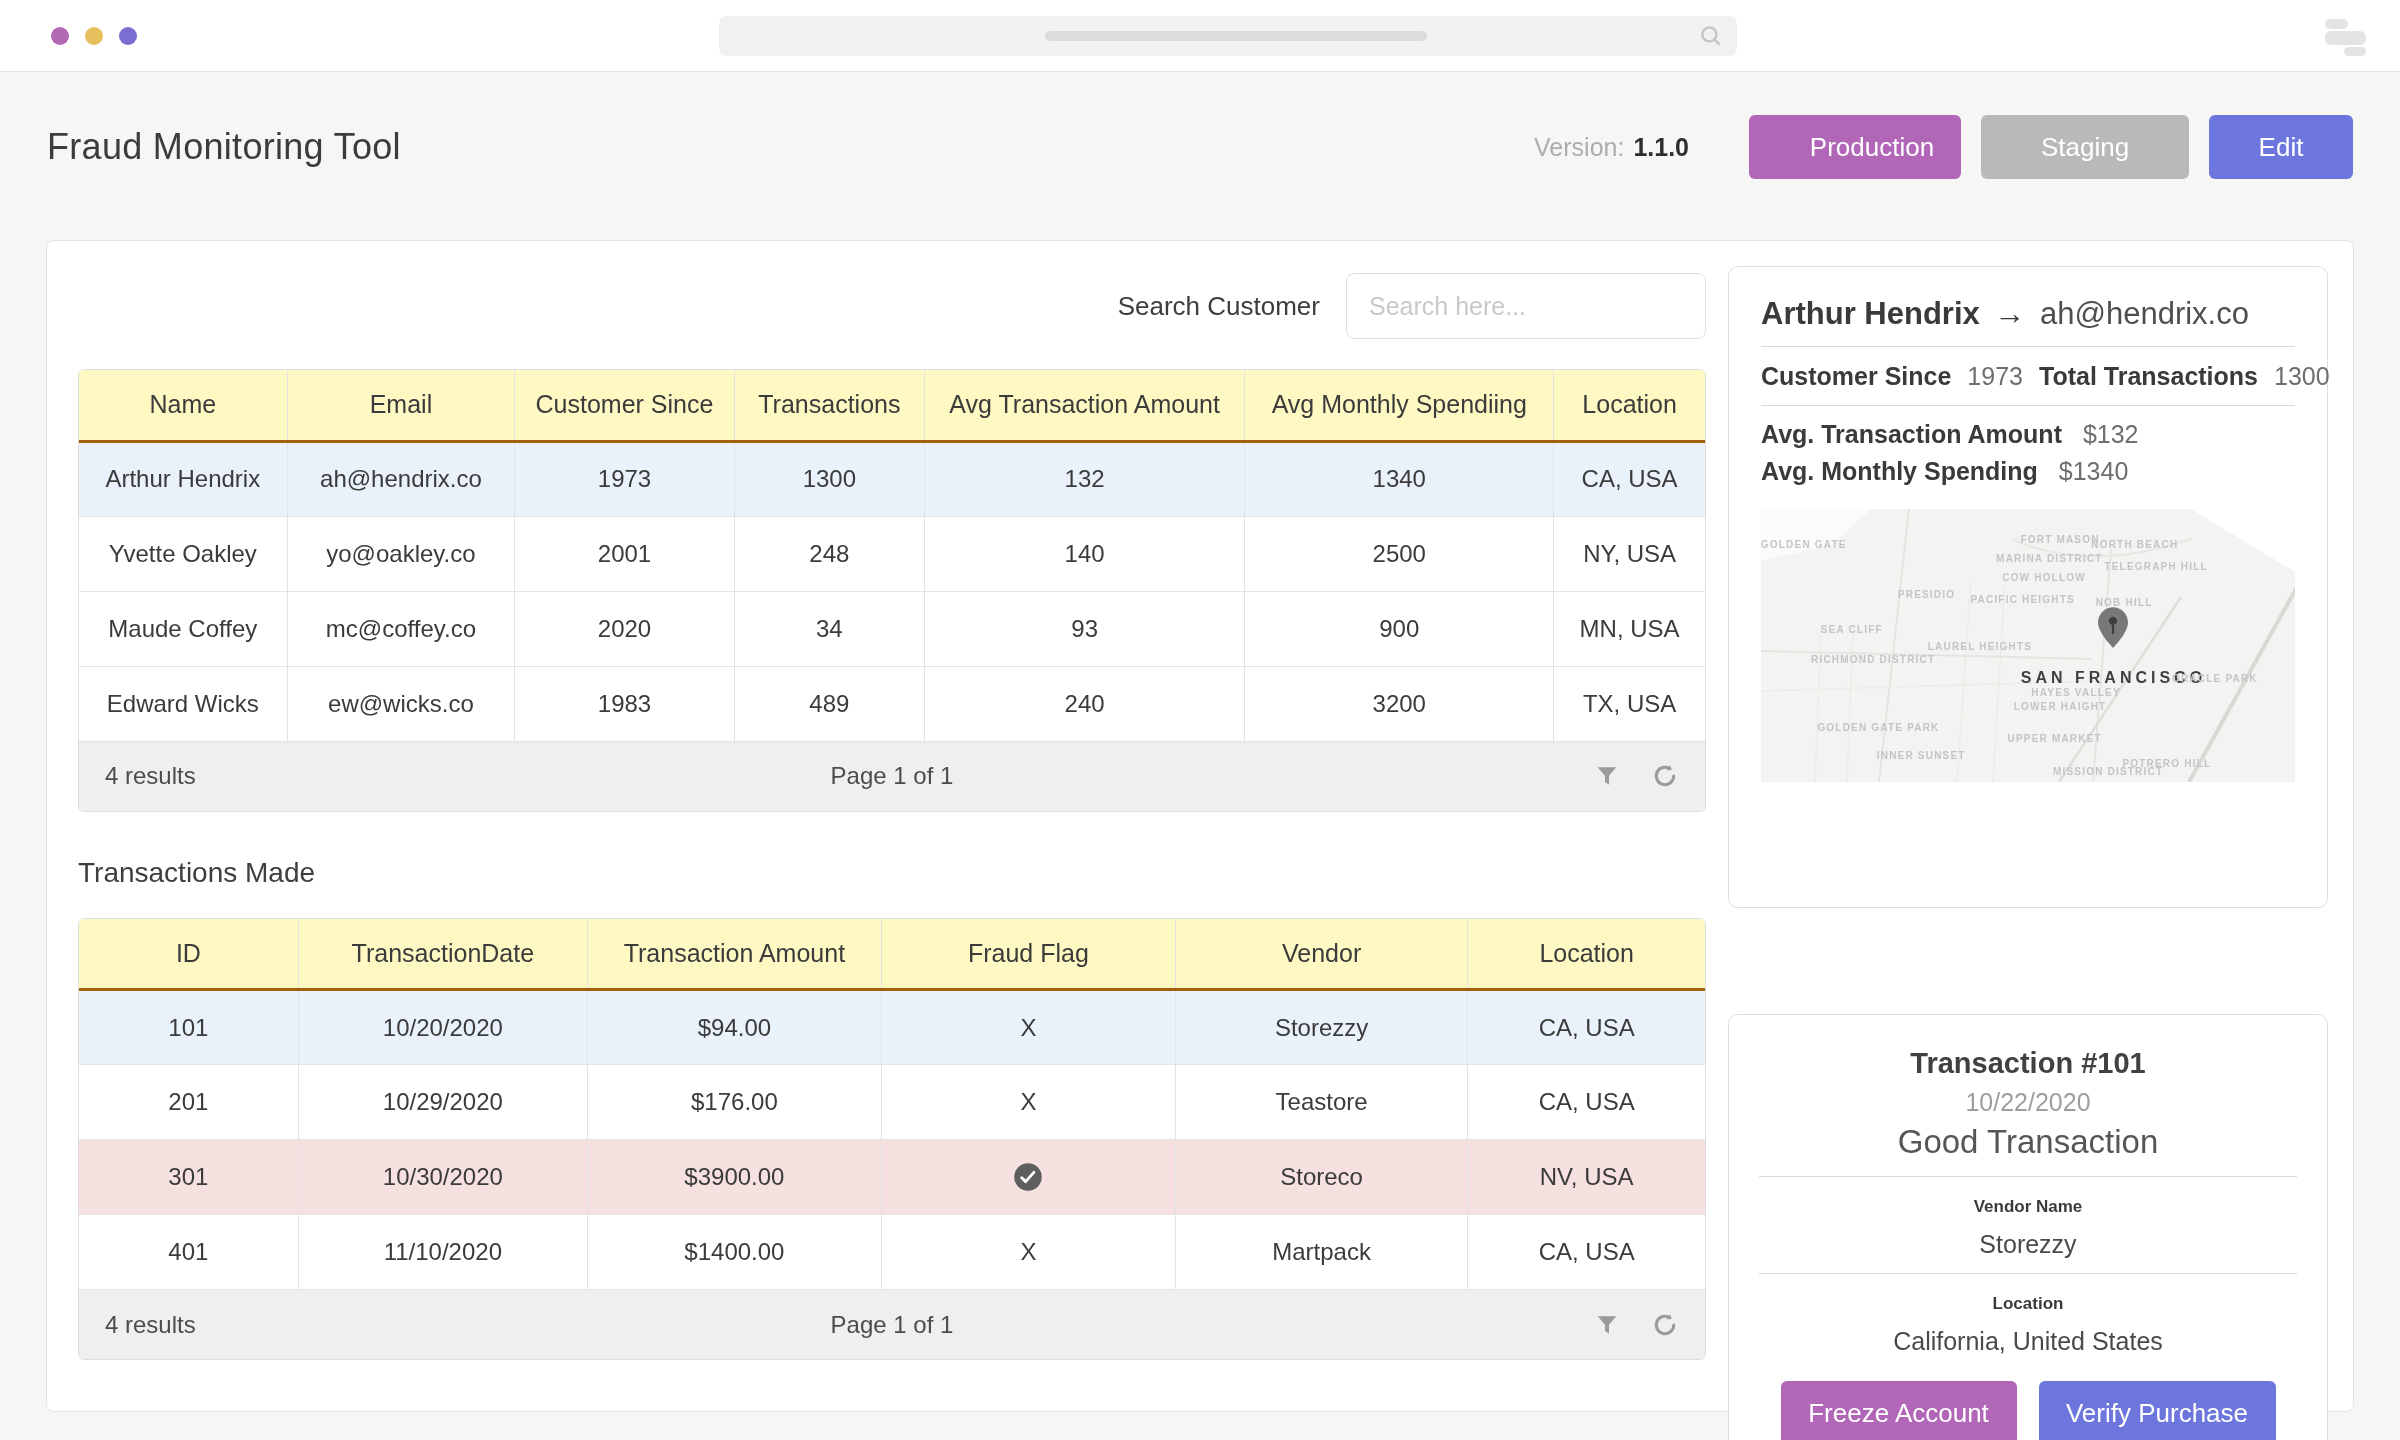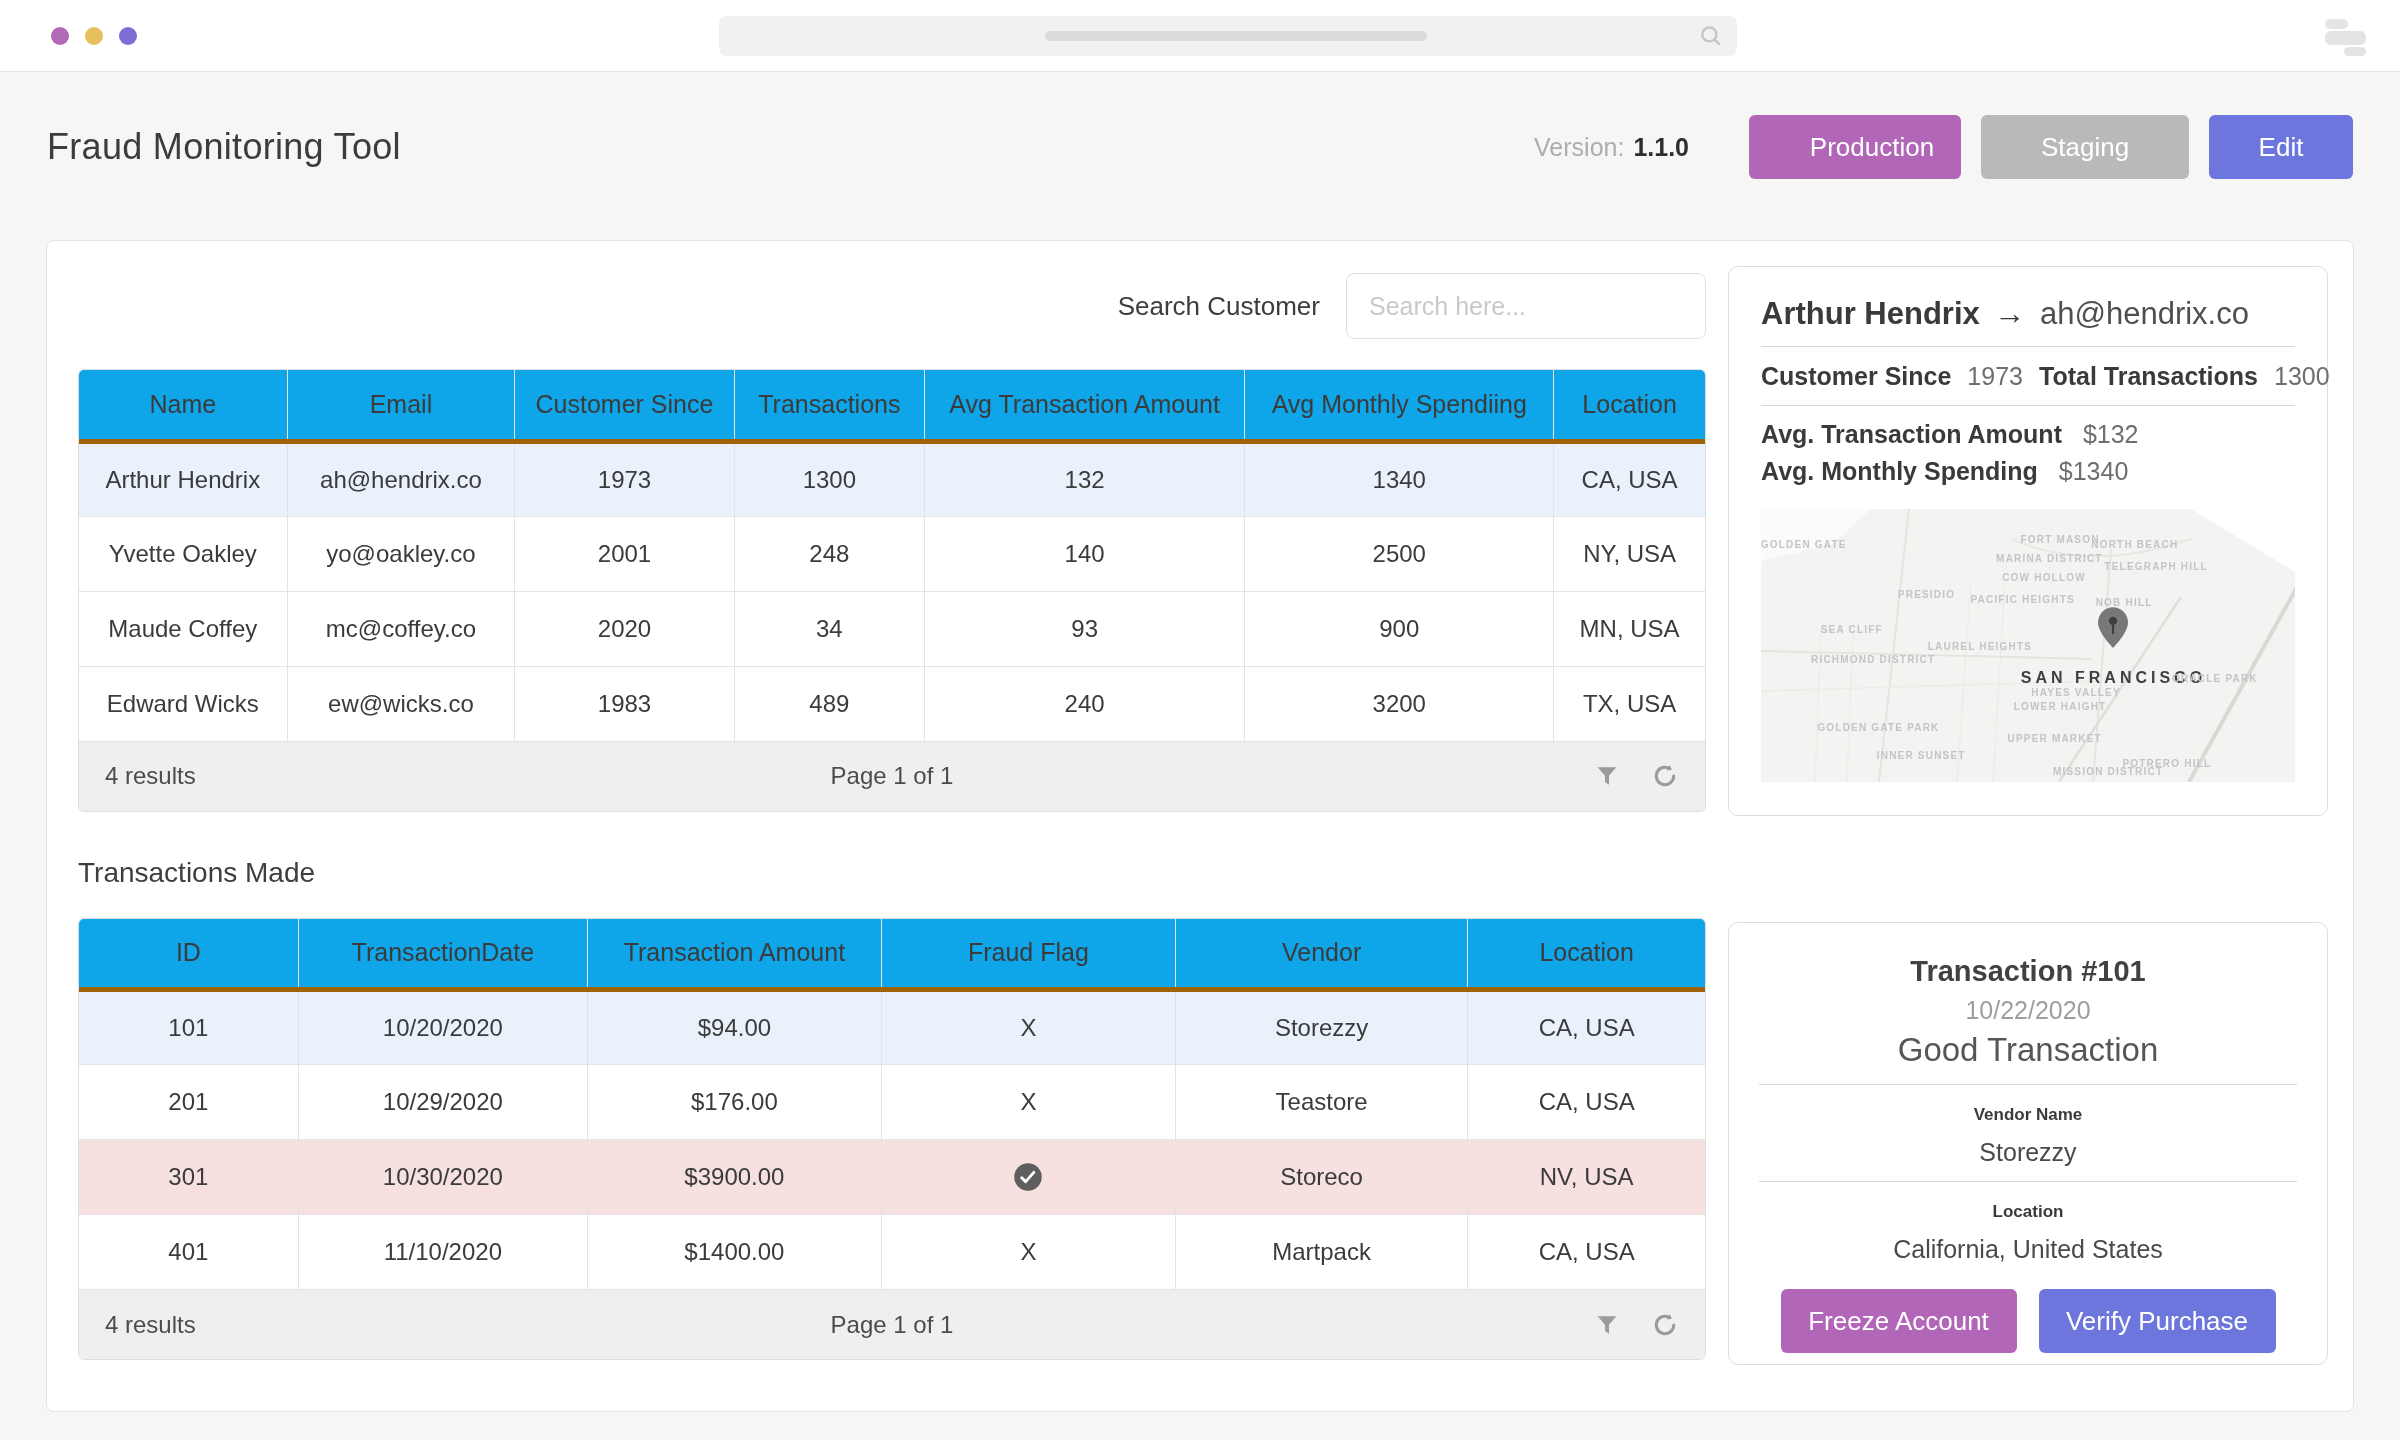--- a/index.html
+++ b/index.html
@@ -43,41 +43,41 @@
 
   .left-col{ position:absolute; left:31px; top:0; width:1628px; }
   .search-row{ margin-top:32px; height:66px; display:flex; justify-content:flex-end; align-items:center; gap:26px; }
   .search-label{ font-size:26px; color:#3d3d3d; }
   .search-input{ width:360px; height:66px; border:1px solid #dfdfdf; border-radius:8px;
     font-size:25px; padding:0 22px; color:#3b3b3b; font-family:inherit; outline:none; background:#fff; }
   .search-input::placeholder{ color:#c9c9c9; }
 
   .data-table{ margin-top:30px; border:1px solid #dedede; border-radius:6px; overflow:hidden; }
   .data-table table{ width:100%; border-collapse:collapse; table-layout:fixed; }
-  .data-table th{ height:71px; background:#0ea5e9; font-weight:400; font-size:25px; color:#3b3b3b;
-    border-right:1px solid #e3e3e3; border-bottom:5px solid #a16207; }
+  .data-table th{ height:71px; background:#fef9c3; font-weight:400; font-size:25px; color:#3b3b3b;
+    border-right:1px solid #e3e3e3; border-bottom:3px solid #a16207; }
   .data-table td{ height:75px; text-align:center; font-size:24px; color:#3b3b3b; background:#fff;
     border-right:1px solid #e3e3e3; border-bottom:1px solid #e3e3e3; }
   .data-table th:last-child, .data-table td:last-child{ border-right:none; }
   .data-table tr.blue td{ background:#e9f1fa; }
   .data-table tr.red td{ background:#f6e0e0; }
   .check-badge svg{ vertical-align:middle; }
   .table-footer{ height:69px; background:#efeff0; display:flex; align-items:center;
     padding:0 26px; font-size:24px; color:#4c4c4c; position:relative; }
   .table-footer .page{ position:absolute; left:0; right:0; text-align:center; color:#4c4c4c; }
   .footer-icons{ margin-left:auto; display:flex; gap:30px; z-index:1; }
   .footer-icons svg{ cursor:pointer; }
 
   .section-heading{ margin-top:44px; font-size:28px; font-weight:400; color:#3e3e3e; line-height:34px; }
   .section-heading + .data-table{ margin-top:28px; }
 
   
   .right-col{ position:absolute; left:1681px; top:25px; width:600px; }
   .panel{ border:1px solid #dedede; border-radius:10px; background:#fff; }
-  .panel.customer{ height:550px; padding:28px 32px 30px; }
+  .panel.customer{ height:642px; padding:28px 32px 30px; }
   .cust-title{ font-size:31px; color:#3a3a3a; line-height:38px; white-space:nowrap; }
   .cust-title .name{ font-weight:700; }
   .cust-title .arrow{ color:#3a3a3a; padding:0 6px; }
   .cust-title .email{ color:#4f4f4f; }
   hr.divider{ border:none; border-top:1px solid #d8d8d8; margin:13px 0; }
   .stats-row{ display:flex; align-items:baseline; gap:16px; font-size:25px; line-height:32px; white-space:nowrap; }
   .stat-label{ font-weight:700; color:#3a3a3a; }
   .stat-value{ color:#6e6e6e; }
   .avg-line{ font-size:25px; line-height:31px; margin-top:6px; }
   .avg-line .stat-value{ margin-left:14px; }

